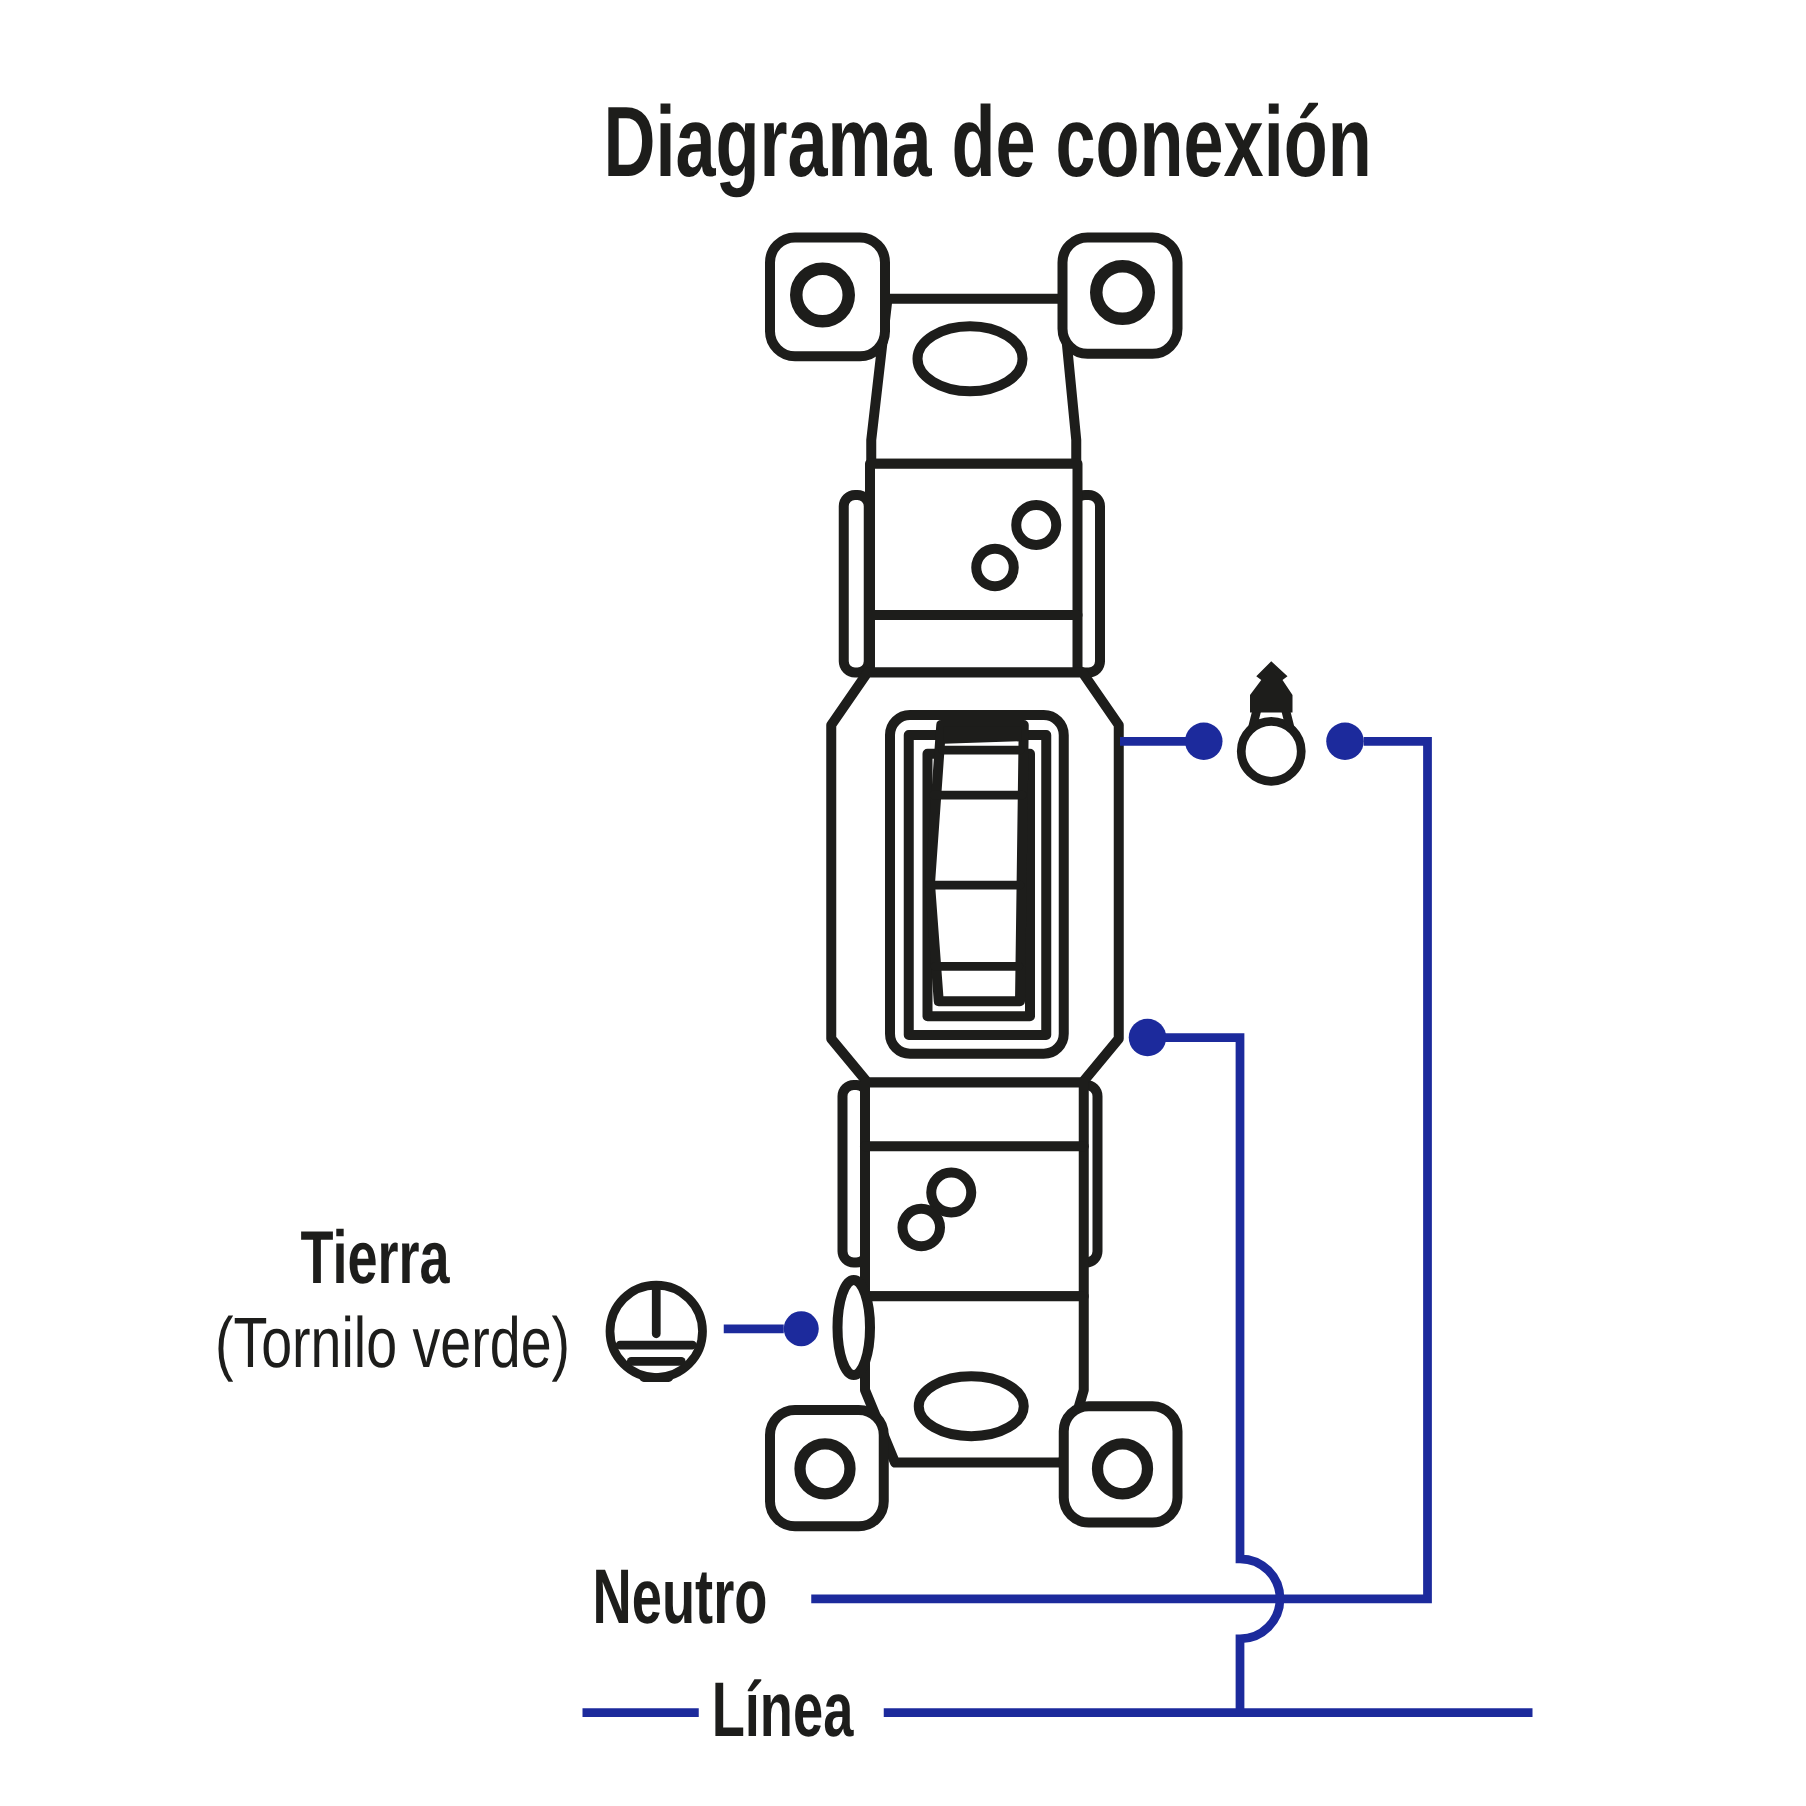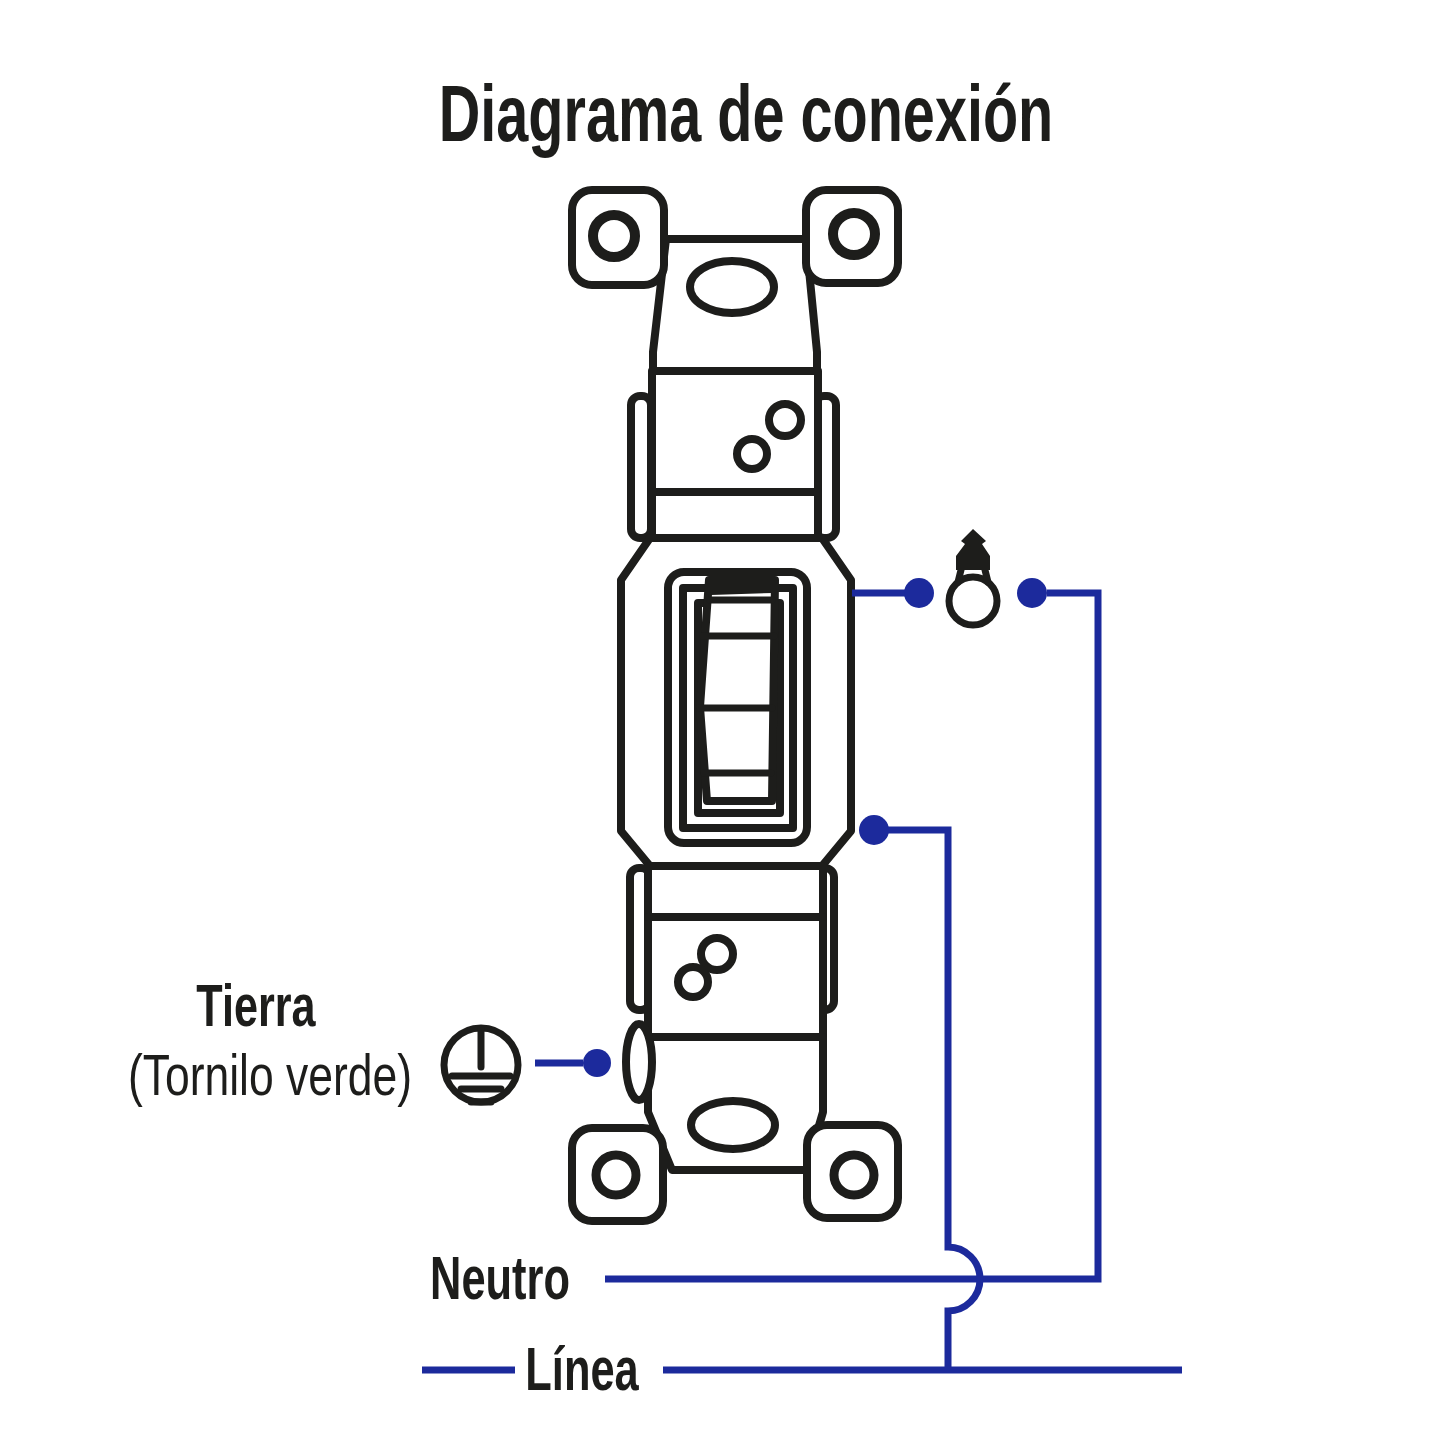--- a/index.html
+++ b/index.html
@@ -7,20 +7,21 @@
     --wire:#1c2a9c;
     --bg:#ffffff;
   }
   html,body{margin:0;padding:0;background:#fff;}
   .canvas{
     position:relative;
     width:1208px;height:1445px;
     background:var(--bg);
     overflow:hidden;
     font-family:"Liberation Sans", sans-serif;
+    margin-left:44px;
   }
   svg.diagram{position:absolute;left:0;top:0;}
   
   .ink{stroke:var(--ink);fill:#fff;stroke-width:8;stroke-linejoin:round;stroke-linecap:round;}
   .ink-ln{stroke:var(--ink);fill:none;stroke-width:8;stroke-linejoin:round;stroke-linecap:round;}
   .ink-thin{stroke:var(--ink);fill:none;stroke-width:7;stroke-linecap:round;}
   .ink-fill{fill:var(--ink);stroke:none;}
   .ring{stroke:var(--ink);fill:#fff;stroke-width:10;}
   .ring-sm{stroke:var(--ink);fill:#fff;stroke-width:9;}
   .wire{stroke:var(--wire);fill:none;stroke-width:7;stroke-linecap:butt;stroke-linejoin:miter;}

